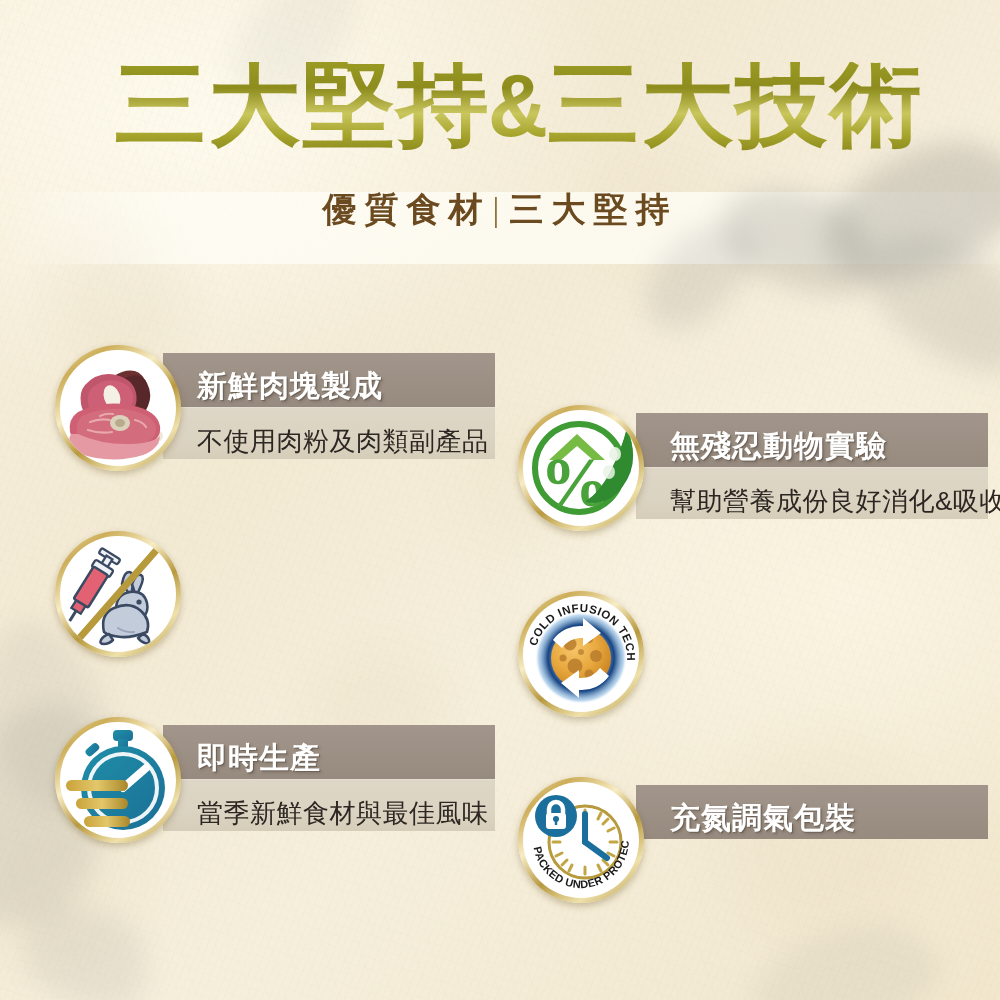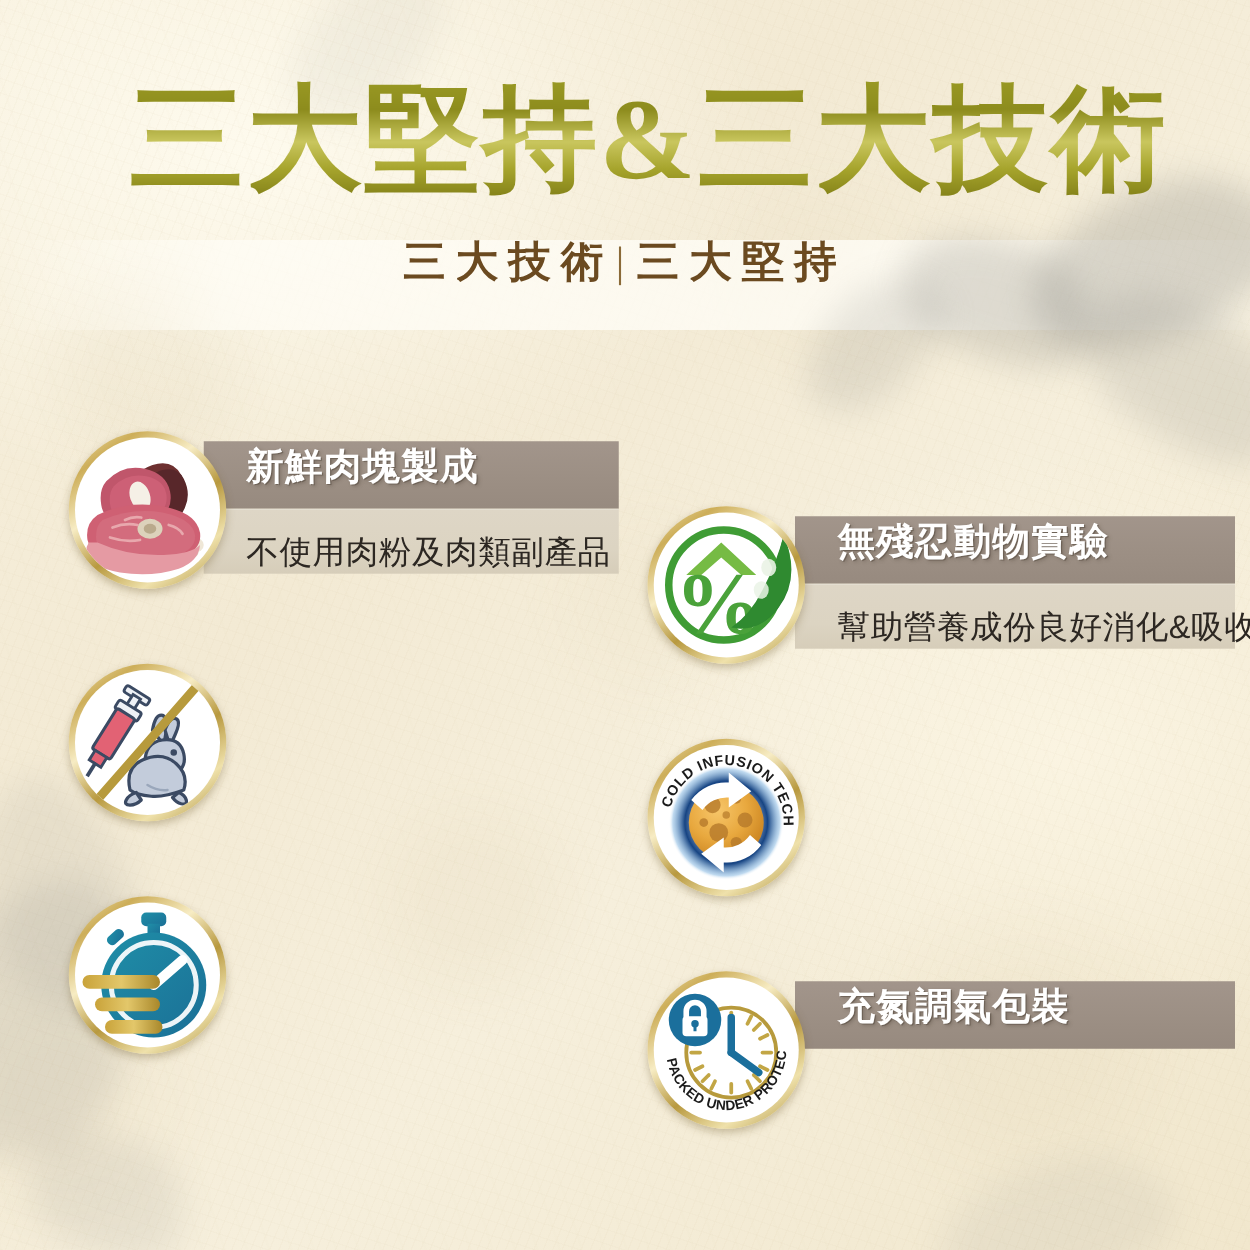--- a/index.html
+++ b/index.html
@@ -55,21 +55,21 @@
   #header { position:absolute; left:0; right:0; top:0; z-index:3; text-align:center; }
   #main-title {
     margin-top:62px;
     font-size:92px;
     font-weight:700;
     letter-spacing:2px;
     line-height:1.08;
     background:linear-gradient(180deg,#9a9a24 0%,#8d8c1d 26%,#c9c65e 52%,#a6a42c 74%,#7f7d16 100%);
     -webkit-background-clip:text; background-clip:text;
     -webkit-text-fill-color:transparent; color:transparent;
-    font-family:Liberation Serif, serif;
+    font-family:Liberation Mono, monospace;
     white-space:nowrap;
     margin-left:38px;
   }
   #subtitle {
     margin-top:26px;
     font-size:34px;
     color:#6b4a20;
     letter-spacing:8px;
     font-weight:700;
     font-family:"Liberation Serif", serif;
@@ -85,21 +85,21 @@
   .card { position:relative; height:185px; }
   #col-left  .card { height:186px; }
   #col-right .card { height:186px; }
 
   .bars { position:absolute; left:108px; top:8px; width:100%; }
   #col-left  .bars { left:108px; width:332px; }
   #col-right .bars { left:118px; width:352px; }
 
   .bar-top {
     background:linear-gradient(180deg,#a2958b 0%,#9c8f84 55%,#978a7f 100%);
-    height:54px; display:flex; align-items:flex-start;
+    height:54px; display:flex; align-items:flex-end;
     padding-left:34px;
   }
   .bar-top .t {
     color:#ffffff; font-weight:700; font-size:30px; letter-spacing:1px;
     text-shadow:1px 1px 0 rgba(90,78,68,.55), 2px 2px 3px rgba(80,68,58,.35);
     font-family:"Liberation Serif", serif; white-space:nowrap;
   }
   .bar-bot {
     background:linear-gradient(180deg,#ded6c6 0%,#dcd4c2 60%,#d6cdb9 100%);
     height:52px; display:flex; align-items:flex-end;
@@ -140,21 +140,21 @@
   <div class="leafshadow ls5"></div>
   <div class="leafshadow ls6"></div>
   <div class="leafshadow ls7"></div>
   <div class="leafshadow ls8"></div>
   <div class="leafshadow ls9"></div>
 </div>
 
 <div id="header">
   <div id="main-title">三大堅持&amp;三大技術</div>
   <div id="subtitle">
-    <span>三大技術</span><span class="sep">|</span><span>三大堅持</span>
+    <span>優質食材</span><span class="sep">|</span><span>三大堅持</span>
   </div>
 </div>
 
 <div class="col" id="col-left">
 
   <div class="card">
     <div class="bars">
       <div class="bar-top">
         <span class="t">新鮮肉塊製成</span>
       </div>
@@ -211,20 +211,28 @@
           <circle cx="79" cy="66" r="2.6" fill="#3b4a63"></circle>
           <path d="M58 92 q8 5 16 4" stroke="#9aa7bb" stroke-width="2" fill="none" stroke-linecap="round"></path>
 
           <line x1="100" y1="10" x2="16" y2="106" stroke="#b79a3c" stroke-width="7" stroke-linecap="round"></line>
         </svg>
       </div>
     </div>
   </div>
 
   <div class="card">
+    <div class="bars">
+      <div class="bar-top">
+        <span class="t">即時生產</span>
+      </div>
+      <div class="bar-bot">
+        <span class="t">當季新鮮食材與最佳風味</span>
+      </div>
+    </div>
     <div class="medal">
       <div class="medal-inner">
         <svg width="116" height="116" viewBox="0 0 116 116">
           <defs>
             <linearGradient id="swg" x1="0" y1="0" x2="1" y2="1">
               <stop offset="0" stop-color="#1f8fa8"></stop>
               <stop offset="45" stop-color="#1b6f96"></stop>
               <stop offset="1" stop-color="#15315e"></stop>
             </linearGradient>
             <linearGradient id="gld" x1="0" y1="0" x2="1" y2="0">

